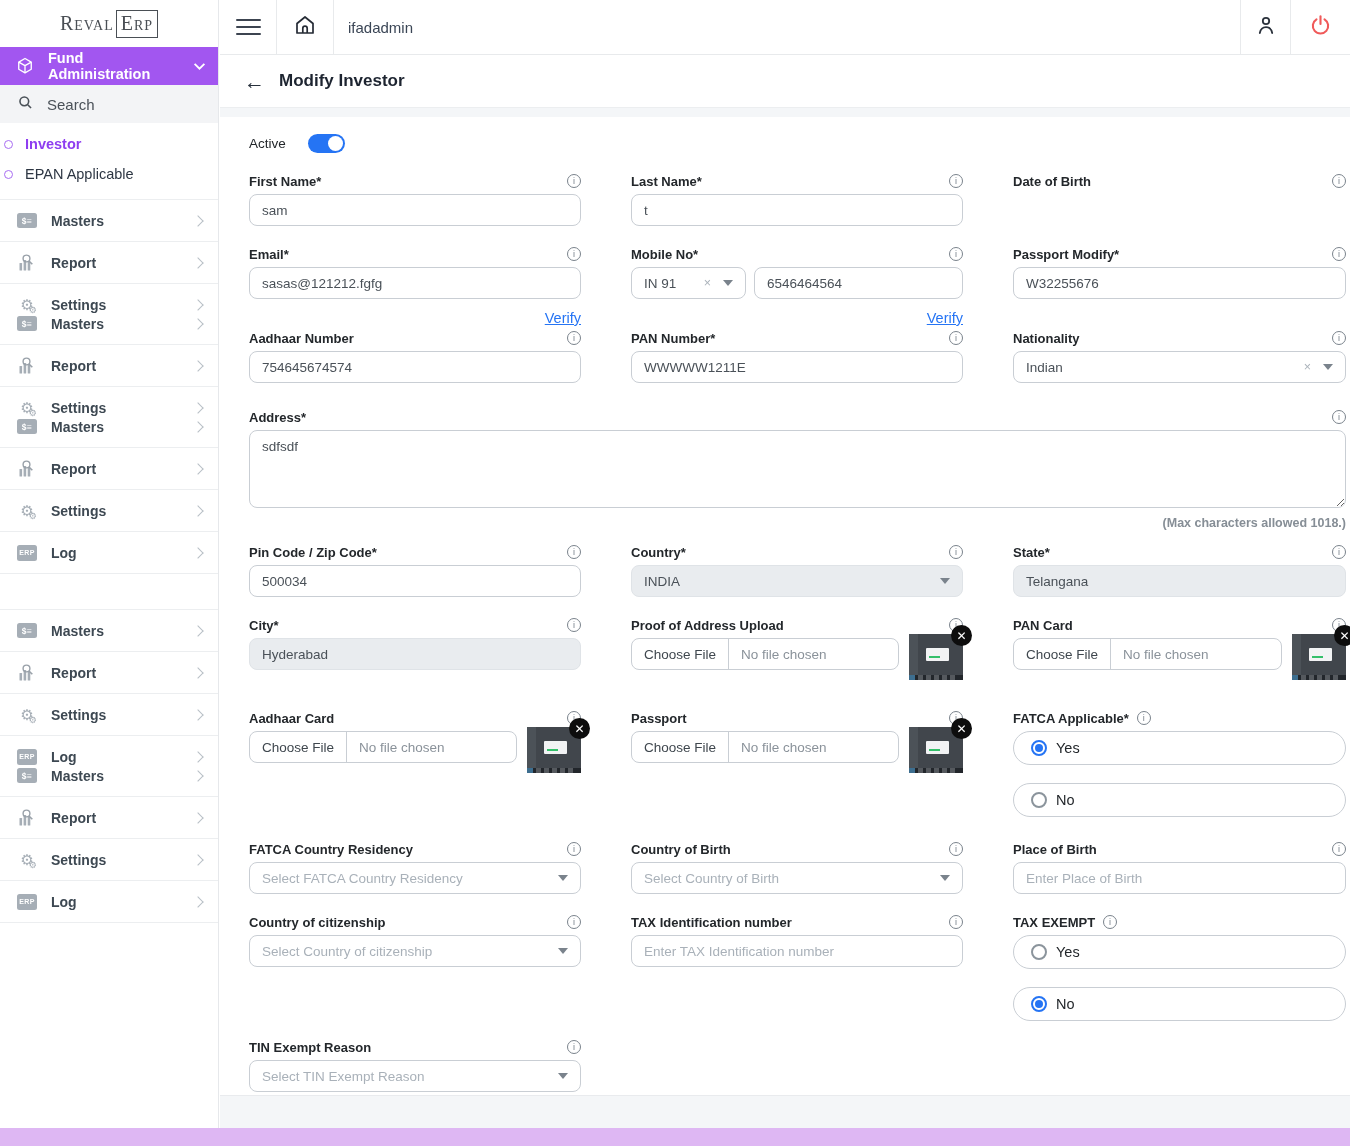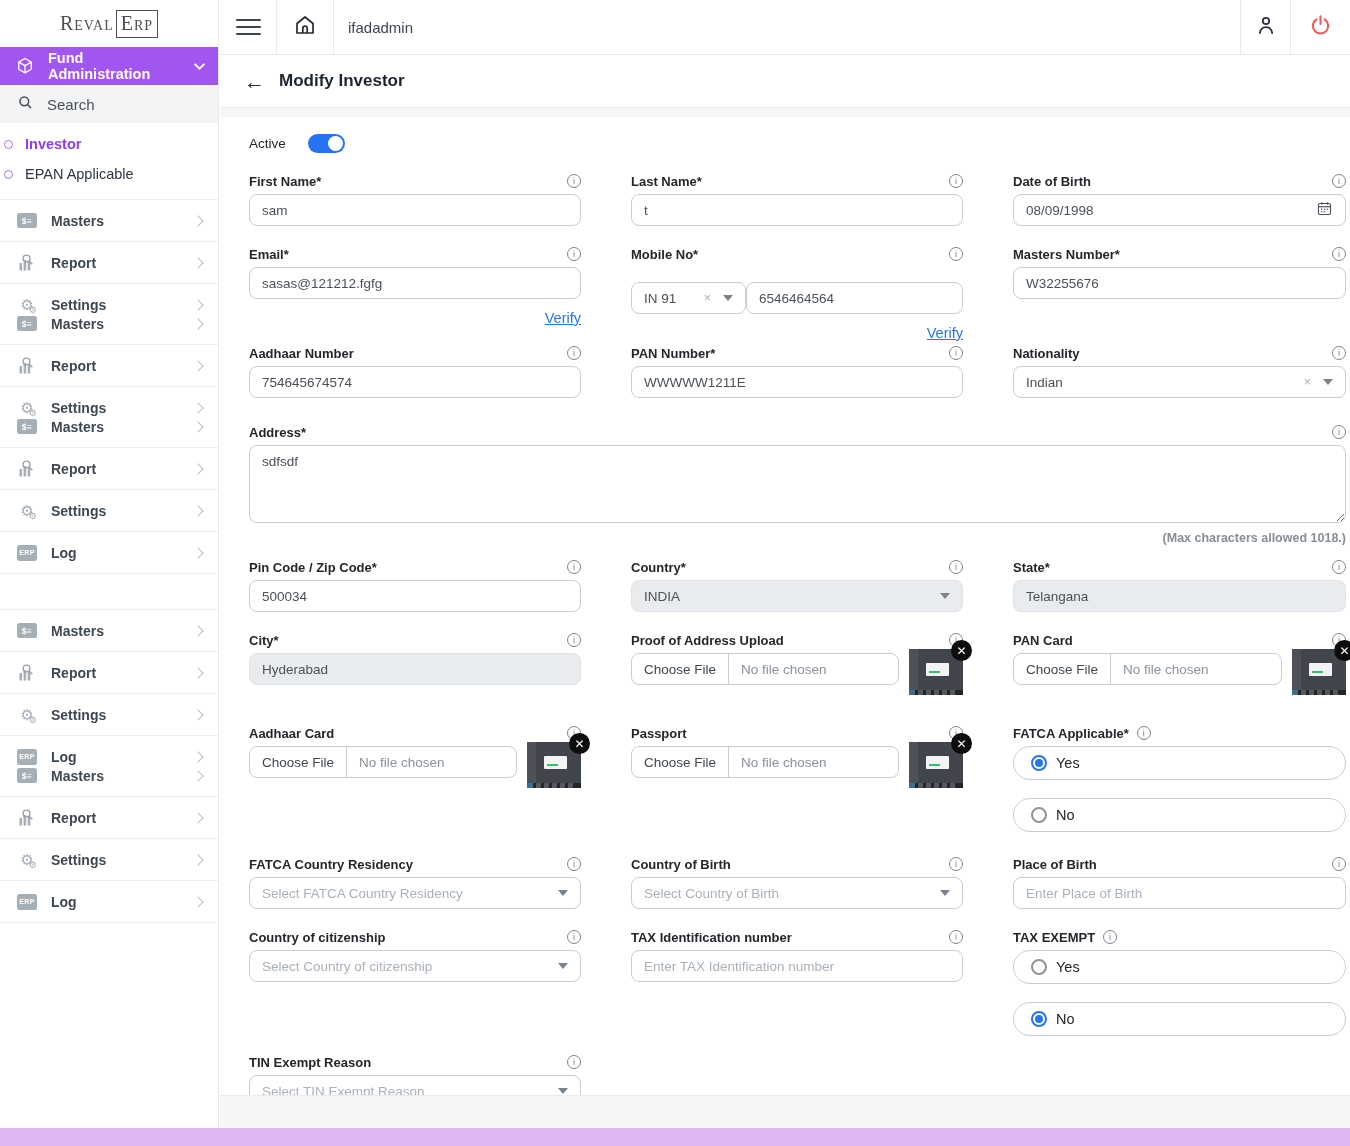--- a/index.html
+++ b/index.html
@@ -65,21 +65,21 @@
   .control { margin-top:5px; height:32px; border:1px solid #c9ced4; border-radius:8px; display:flex; align-items:center; padding:0 12px; font-size:13.5px; color:#4a5158; background:#fff; width:100%; font-family:"Liberation Sans",sans-serif; outline:none; }
   input.control::placeholder, textarea.control::placeholder { color:#a9b1b9; }
   .control.disabled { background:#e9ecef; border-color:#dfe3e7; }
   .selbox { cursor:pointer; }
   .ph { color:#a9b1b9; }
   .sel-x { margin-left:auto; color:#aab2ba; font-size:12.5px; padding-right:12px; cursor:pointer; }
   .caret { width:0; height:0; border-left:5px solid transparent; border-right:5px solid transparent; border-top:6px solid #7a838c; flex:none; }
   .caret.auto { margin-left:auto; }
   .verify-row { height:27px; display:flex; justify-content:flex-end; align-items:flex-end;text-align:right; }
   .verify { color:#2574f4; font-size:14.5px; text-decoration:underline; cursor:pointer; }
-  .mobile-line { display:flex; margin-top:20px; }
+  .mobile-line { display:flex; gap:8px; margin-top:5px; }
   .mobile-cc { margin-top:0; width:115px; flex:none; }
   .mobile-num { margin-top:0; flex:1; }
   textarea.addr { height:78px; resize:both; padding:8px 12px; border:1px solid #c9ced4; border-radius:8px; width:100%; font-size:13.5px; color:#4a5158; margin-top:5px; font-family:"Liberation Sans",sans-serif; outline:none; }
   .addr-note { text-align:right; font-size:12.5px; color:#868e96; margin-top:4px; font-weight:700; }
   .file-line { display:flex; margin-top:5px; align-items:flex-start; }
   .filebox { height:32px; border:1px solid #c9ced4; border-radius:8px; display:flex; align-items:stretch; flex:1; background:#fff; overflow:hidden; cursor:pointer; }
   .file-btn { display:flex; align-items:center; padding:0 12px; border-right:1px solid #c9ced4; font-size:13.5px; color:#3f474e; }
   .file-status { display:flex; align-items:center; padding:0 12px; font-size:13.5px; color:#8a929a; }
   .thumb { width:54px; height:46px; background:#41464c; position:relative; margin-left:10px; margin-top:-4px; flex:none; cursor:pointer; }
   .thumb::before { content:""; position:absolute; left:0; top:0; bottom:5px; width:9px; background:#4c5258; }
@@ -400,36 +400,20 @@
             <span class="flabel">Last Name*</span>
             <span class="info">i</span>
           </div>
         <input class="control" value="t" style="">
       </div>
       <div>
         <div class="field-head">
             <span class="flabel">Date of Birth</span>
             <span class="info">i</span>
           </div>
-        <div class="control selbox">
-          <span>08/09/1998</span>
-          <span style="margin-left:auto">
-            <svg width="17" height="17" viewBox="0 0 24 24" fill="none" stroke="#4a5158" stroke-width="1.6">
-                <rect x="3.5" y="5" width="17" height="15.5" rx="2"></rect>
-                <line x1="3.5" y1="9.5" x2="20.5" y2="9.5"></line>
-                <line x1="8" y1="3" x2="8" y2="6.5"></line>
-                <line x1="16" y1="3" x2="16" y2="6.5"></line>
-                <line x1="7" y1="13" x2="9" y2="13"></line>
-                <line x1="11" y1="13" x2="13" y2="13"></line>
-                <line x1="15" y1="13" x2="17" y2="13"></line>
-                <line x1="7" y1="16.5" x2="9" y2="16.5"></line>
-                <line x1="11" y1="16.5" x2="13" y2="16.5"></line>
-              </svg>
-          </span>
-        </div>
       </div>
     </div>
 
     <div class="grid mt20">
       <div>
         <div class="field-head">
             <span class="flabel">Email*</span>
             <span class="info">i</span>
           </div>
         <input class="control" value="sasas@121212.fgfg" style="">
@@ -449,21 +433,21 @@
             <span class="caret"></span>
           </div>
           <input class="control mobile-num" value="6546464564" style="">
         </div>
         <div class="verify-row">
             <a class="verify">Verify</a>
           </div>
       </div>
       <div>
         <div class="field-head">
-            <span class="flabel">Masters Number*</span>
+            <span class="flabel">Passport Modify*</span>
             <span class="info">i</span>
           </div>
         <input class="control" value="W32255676" style="">
       </div>
     </div>
 
     <div class="grid" style="margin-top:4px">
       <div>
         <div class="field-head">
             <span class="flabel">Aadhaar Number</span>

